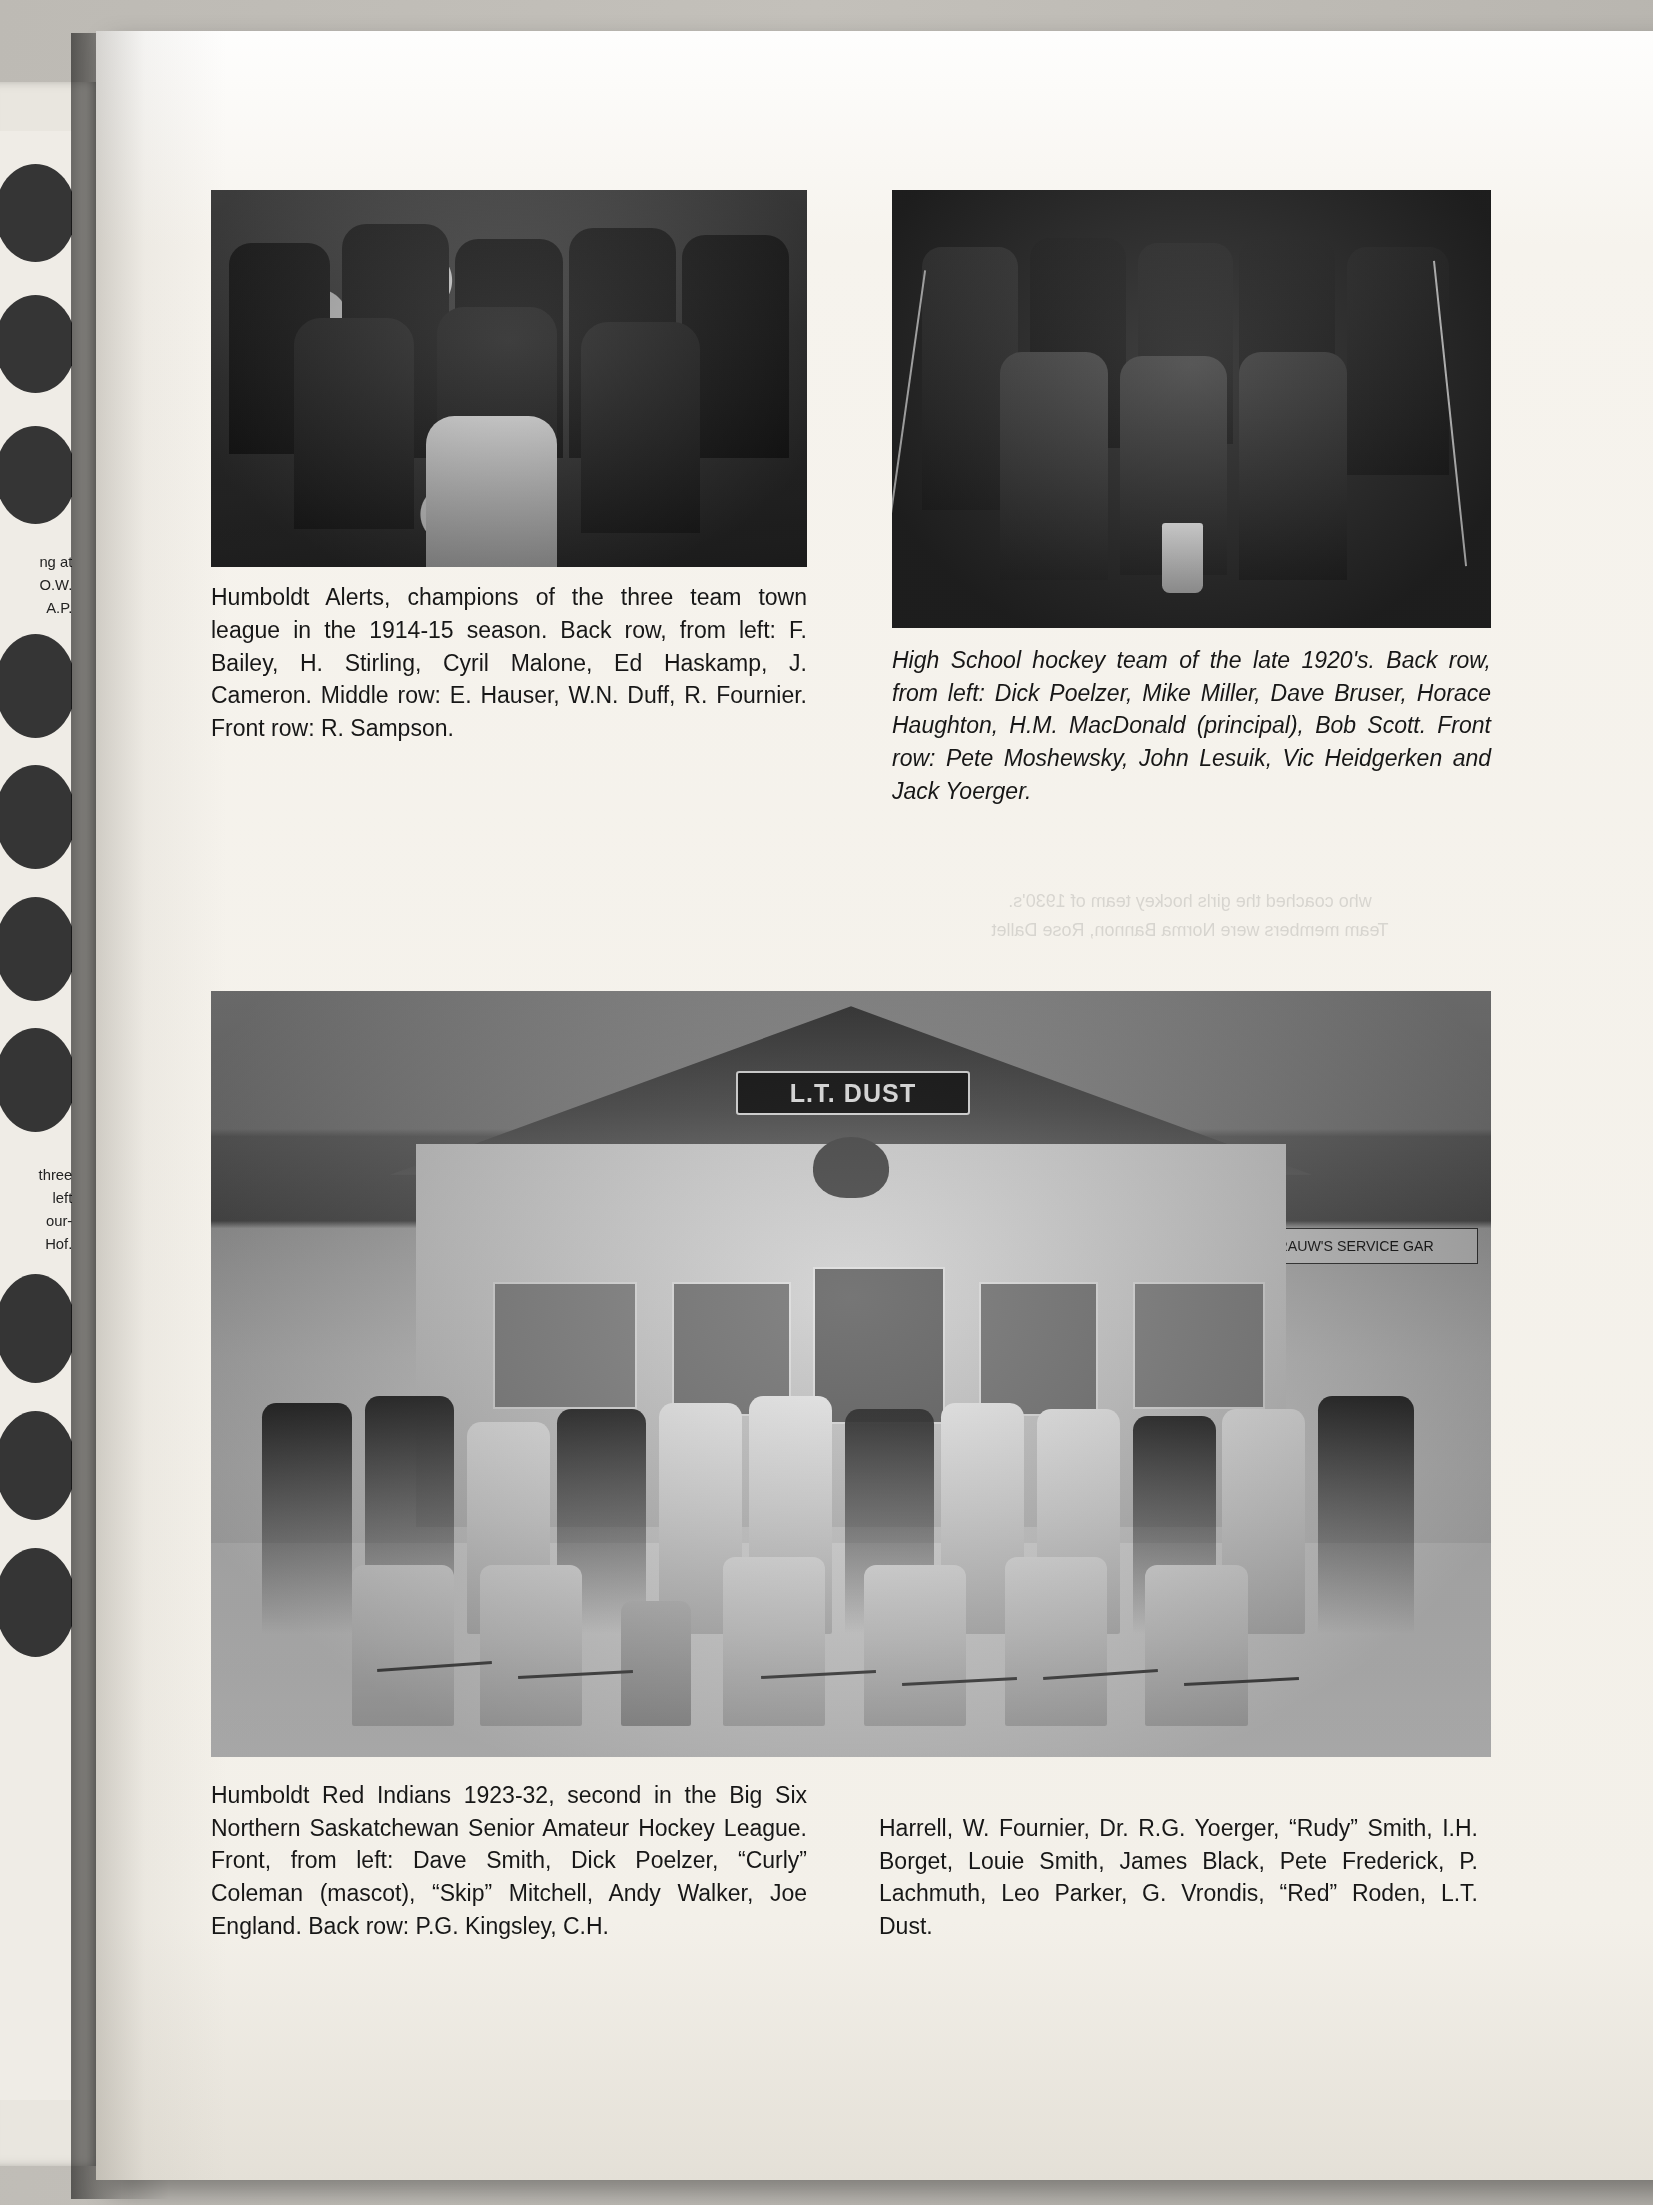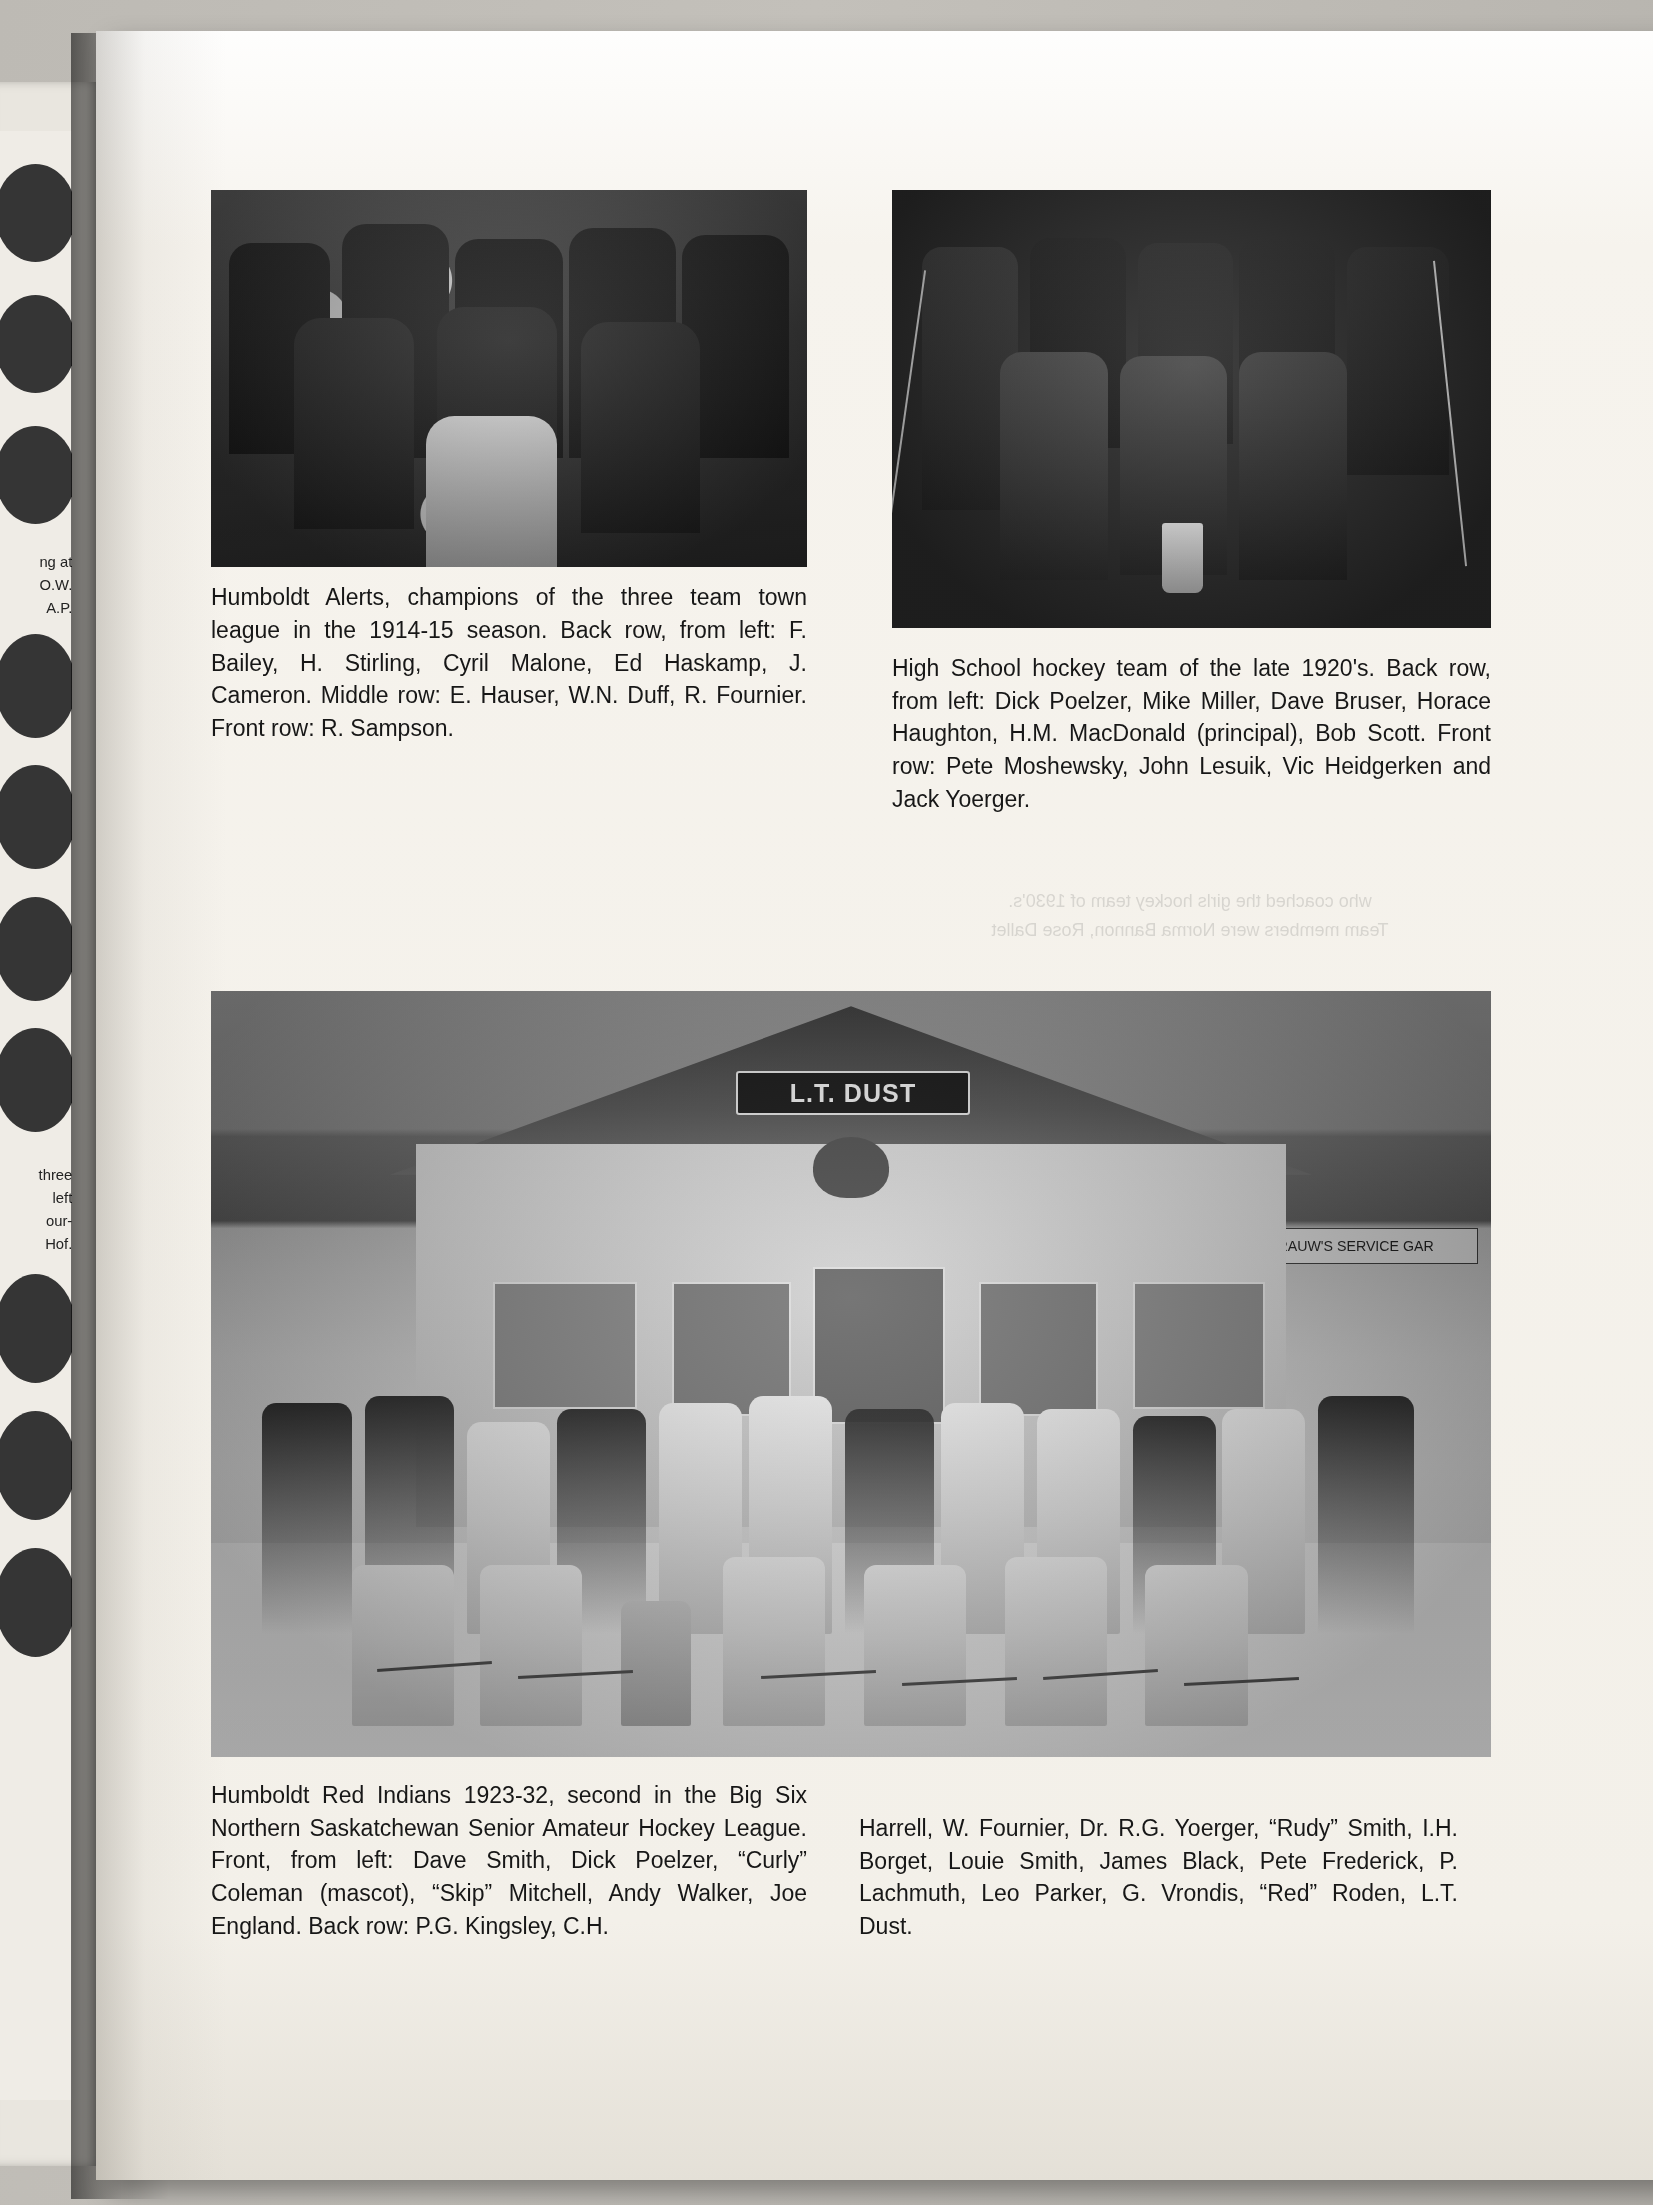--- a/index.html
+++ b/index.html
@@ -208,21 +208,21 @@
   }
 
   .row-top { position: relative; height: 634px; }
   .col-left  { position: absolute; left: 0;     top: 0;   width: 596px; }
   .col-right { position: absolute; left: 681px; top: 0;  width: 599px; }
 
   .photo-tl { width: 596px; height: 377px; }
   .photo-tr { width: 599px; height: 438px; }
 
   .cap-tl { margin-top: 14.2px; width: 596px; }
-  .cap-tr { margin-top: 24px; width: 599px; }
+  .cap-tr { margin-top: 16px; width: 599px; font-style: italic; }
 
   
   .ghost {
     position: absolute;
     left: 569px;
     top: 697px;
     width: 820px;
     font-size: 18px;
     line-height: 1.6;
     color: rgba(60,60,60,.16);
@@ -239,21 +239,21 @@
     height: 766px;
   }
 
   .cap-bottom {
     position: absolute;
     top: 1589px;
     left: 0;
     width: 1280px;
   }
   .cap-bl { position: absolute; left: 0;    top: 0; width: 596px; }
-  .cap-br { position: absolute; left: 648px; top: 33px; width: 599px; }
+  .cap-br { position: absolute; left: 668px; top: 33px; width: 599px; }
 
   .folio {
     position: absolute;
     top: 1827px;
     left: 0;
     width: 1280px;
     text-align: center;
     font-size: 22px;
     color: #161616;
     font-family: "Liberation Sans", sans-serif;

